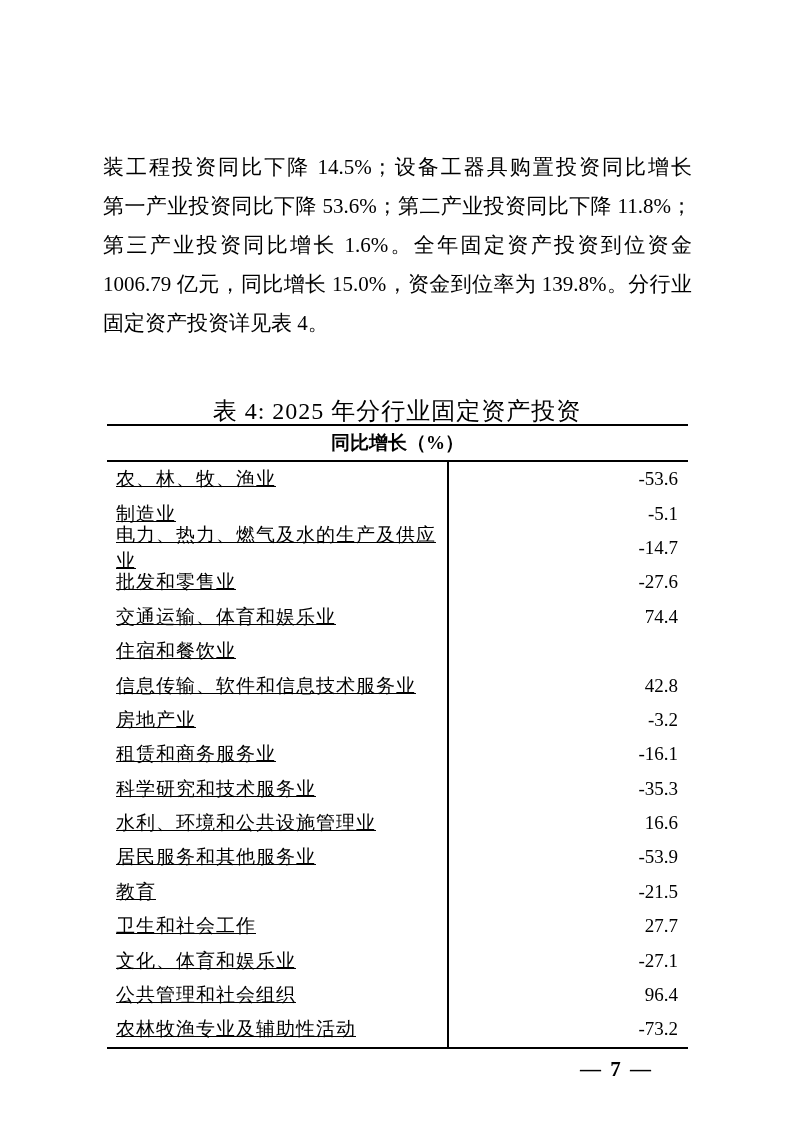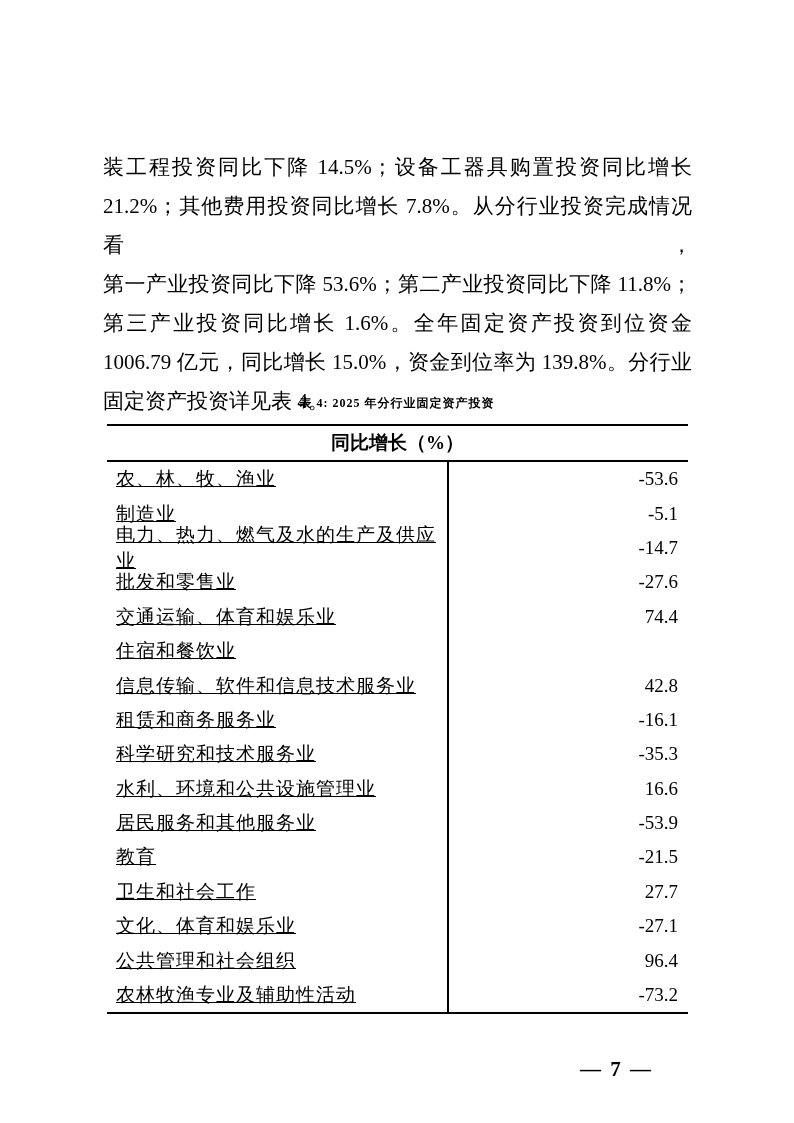--- a/index.html
+++ b/index.html
@@ -32,22 +32,22 @@
   }
   .para-line:last-child {
     text-align-last: left;
   }
   .table-title {
     position: absolute;
     top: 355px;
     left: 0;
     width: 794px;
     text-align: center;
-    font-size: 12px;
-    font-weight: bold;
+    font-size: 24px;
+    font-weight: normal;
     letter-spacing: 1px;
   }
   .invest-table {
     position: absolute;
     top: 384px;
     left: 107px;
     width: 581px;
     border-top: 2px solid #000000;
     border-bottom: 2px solid #000000;
     box-sizing: border-box;
@@ -106,21 +106,20 @@
 </style>
 </head>
 <body>
 
 <div class="page">
 
   <div class="paragraph">
 
       <div class="para-line">装工程投资同比下降 14.5%；设备工器具购置投资同比增长</div>
 
-      <div class="para-line">21.2%；其他费用投资同比增长 7.8%。从分行业投资完成情况看，</div>
 
       <div class="para-line">第一产业投资同比下降 53.6%；第二产业投资同比下降 11.8%；</div>
 
       <div class="para-line">第三产业投资同比增长 1.6%。全年固定资产投资到位资金</div>
 
       <div class="para-line">1006.79 亿元，同比增长 15.0%，资金到位率为 139.8%。分行业</div>
 
       <div class="para-line">固定资产投资详见表 4。</div>
     </div>
 
@@ -159,20 +158,24 @@
 
         <div class="trow">
           <div class="c1">住宿和餐饮业</div>
         </div>
 
         <div class="trow">
           <div class="c1">信息传输、软件和信息技术服务业</div>
           <div class="c2">42.8</div>
         </div>
 
+        <div class="trow">
+          <div class="c1">房地产业</div>
+          <div class="c2">-3.2</div>
+        </div>
 
         <div class="trow">
           <div class="c1">租赁和商务服务业</div>
           <div class="c2">-16.1</div>
         </div>
 
         <div class="trow">
           <div class="c1">科学研究和技术服务业</div>
           <div class="c2">-35.3</div>
         </div>

